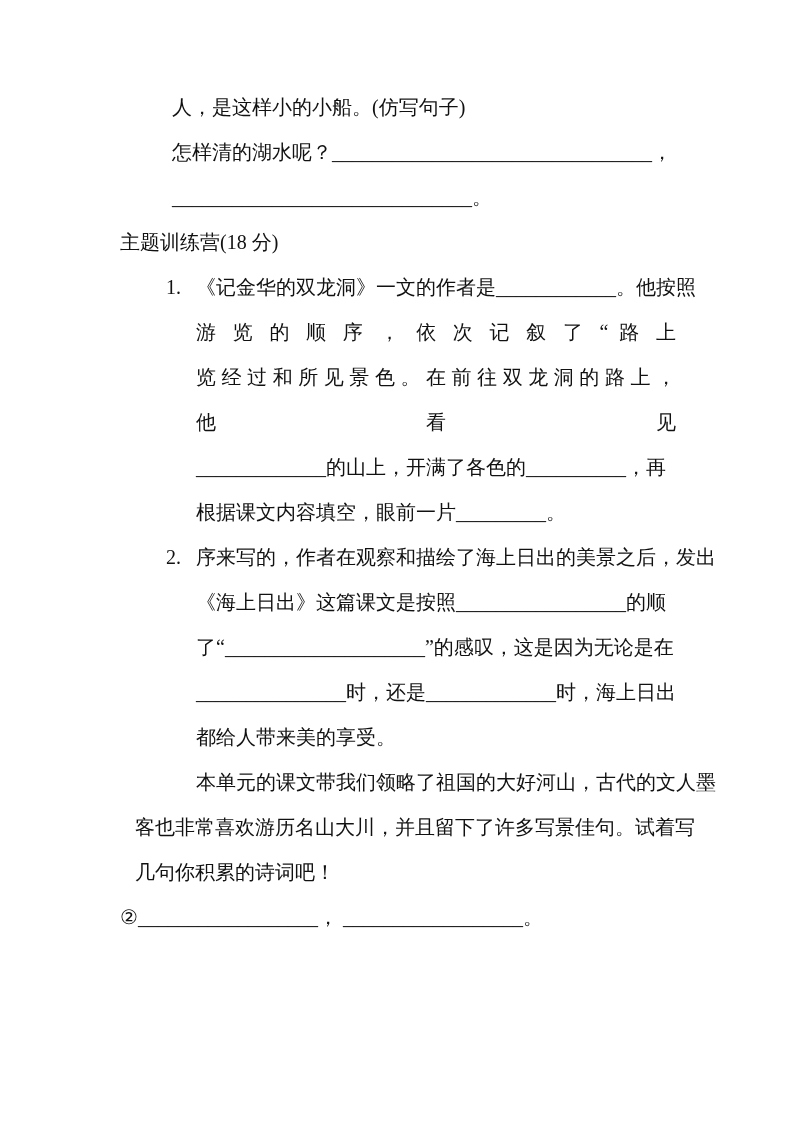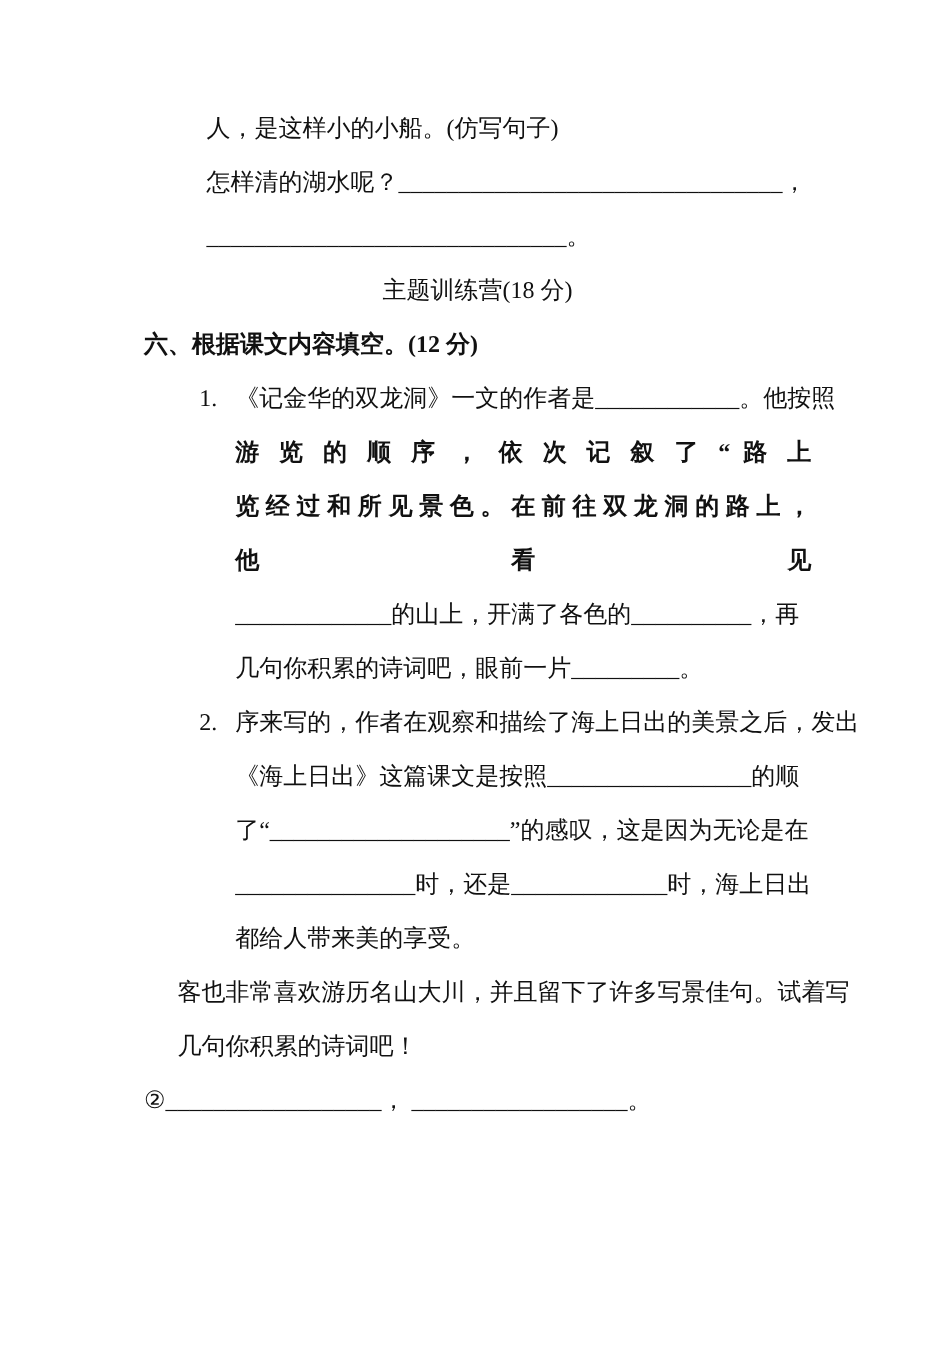--- a/index.html
+++ b/index.html
@@ -16,65 +16,65 @@
     background: #ffffff;
     font-family: "Liberation Serif", "DejaVu Serif", serif;
     font-size: 20px;
     line-height: 45px;
     color: #111111;
     padding: 85px 117px 0 120px;
     overflow: hidden;
   }
   .line { white-space: nowrap; }
   .indent-cont { margin-left: 52px; }
-  .center { text-align: center; }
+  .center { }
   .sec-title { font-weight: bold; }
   .item { position: relative; padding-left: 76px; }
   .item .num { position: absolute; left: 46px; top: 0; }
   
-  .j { text-align: justify; text-align-last: justify; white-space: normal; font-weight: bold; }
+  .j { text-align: justify; text-align-last: justify; white-space: normal; }
   .para-first { margin-left: 76px; }
-  .para-rest  { margin-left: 28px; }
+  .para-rest  { margin-left: 15px; }
   .answers { margin-top: 0; }
 </style>
 </head>
 <body>
 
 <div class="page">
 
   <div class="indent-cont">
     <div class="line">人，是这样小的小船。(仿写句子)</div>
     <div class="line">怎样清的湖水呢？________________________________，</div>
     <div class="line">______________________________。</div>
   </div>
 
   <div class="center">主题训练营(18 分)</div>
 
-  <div class="line sec-title">六、根据课文内容填空。(12 分)</div>
 
   <div class="item">
     <span class="num">1.</span>
     <div class="line">《记金华的双龙洞》一文的作者是____________。他按照</div>
     <div class="line j">游 览 的 顺 序 ， 依 次 记 叙 了 “ 路 上</div>
     <div class="line j">览 经 过 和 所 见 景 色 。 在 前 往 双 龙 洞 的 路 上 ， 他 看 见</div>
     <div class="line">_____________的山上，开满了各色的__________，再</div>
-    <div class="line">几句你积累的诗词吧，眼前一片_________。</div>
+    <div class="line">根据课文内容填空，眼前一片_________。</div>
   </div>
 
   <div class="item">
     <span class="num">2.</span>
     <div class="line">序来写的，作者在观察和描绘了海上日出的美景之后，发出</div>
     <div class="line">《海上日出》这篇课文是按照_________________的顺</div>
     <div class="line">了“____________________”的感叹，这是因为无论是在</div>
     <div class="line">_______________时，还是_____________时，海上日出</div>
     <div class="line">都给人带来美的享受。</div>
   </div>
 
 
   <div>
+    <div class="line para-first">本单元的课文带我们领略了祖国的大好河山，古代的文人墨</div>
     <div class="line para-rest">客也非常喜欢游历名山大川，并且留下了许多写景佳句。试着写</div>
     <div class="line para-rest">几句你积累的诗词吧！</div>
   </div>
 
   <div class="answers">
     <div class="line">②__________________， __________________。</div>
   </div>
 
 </div>
 

